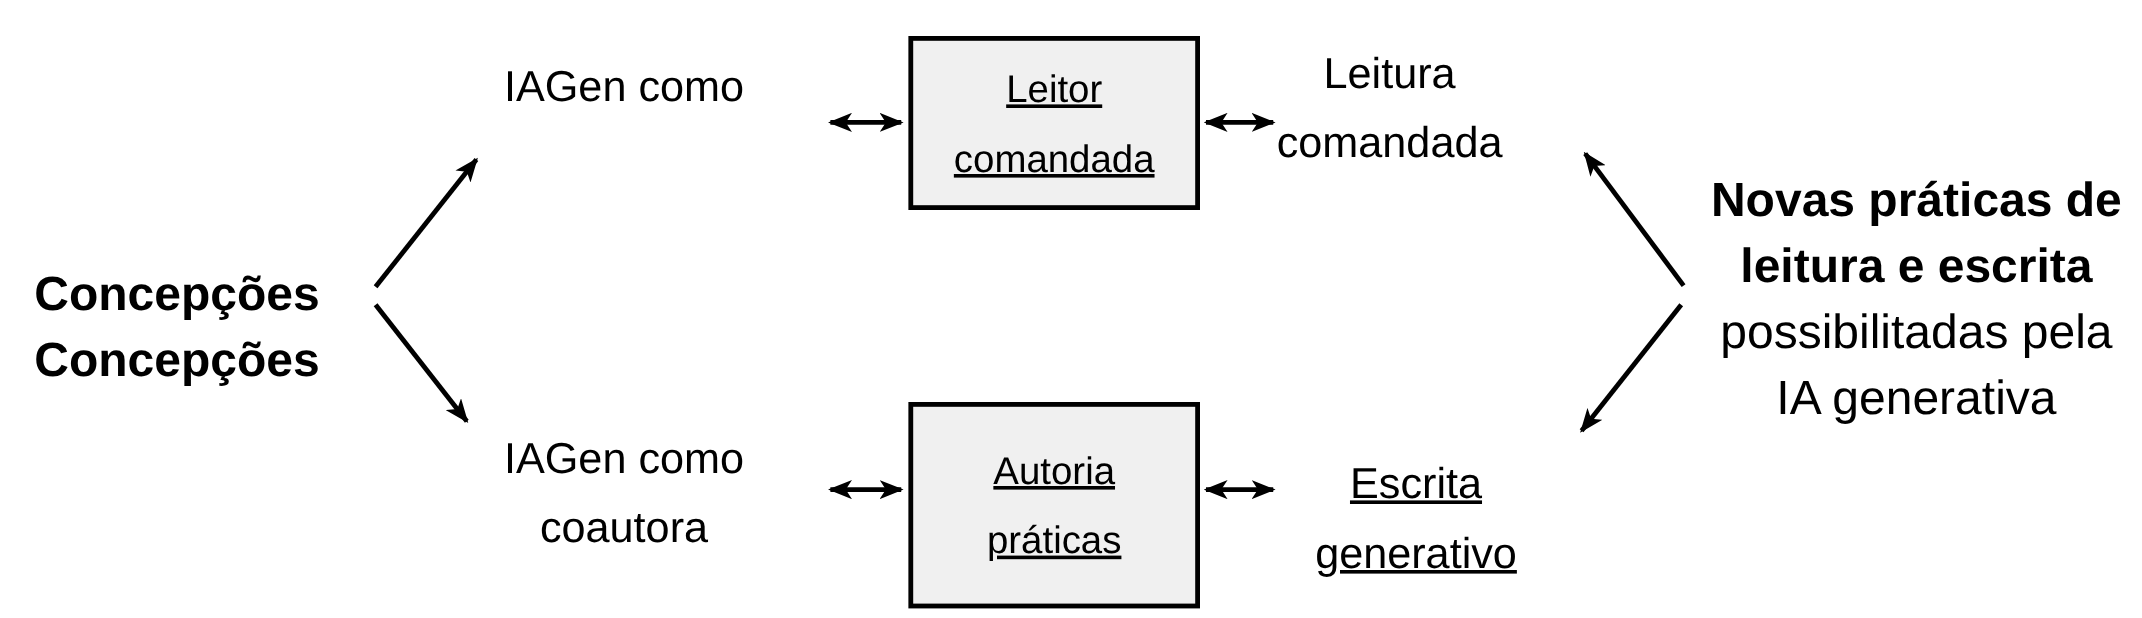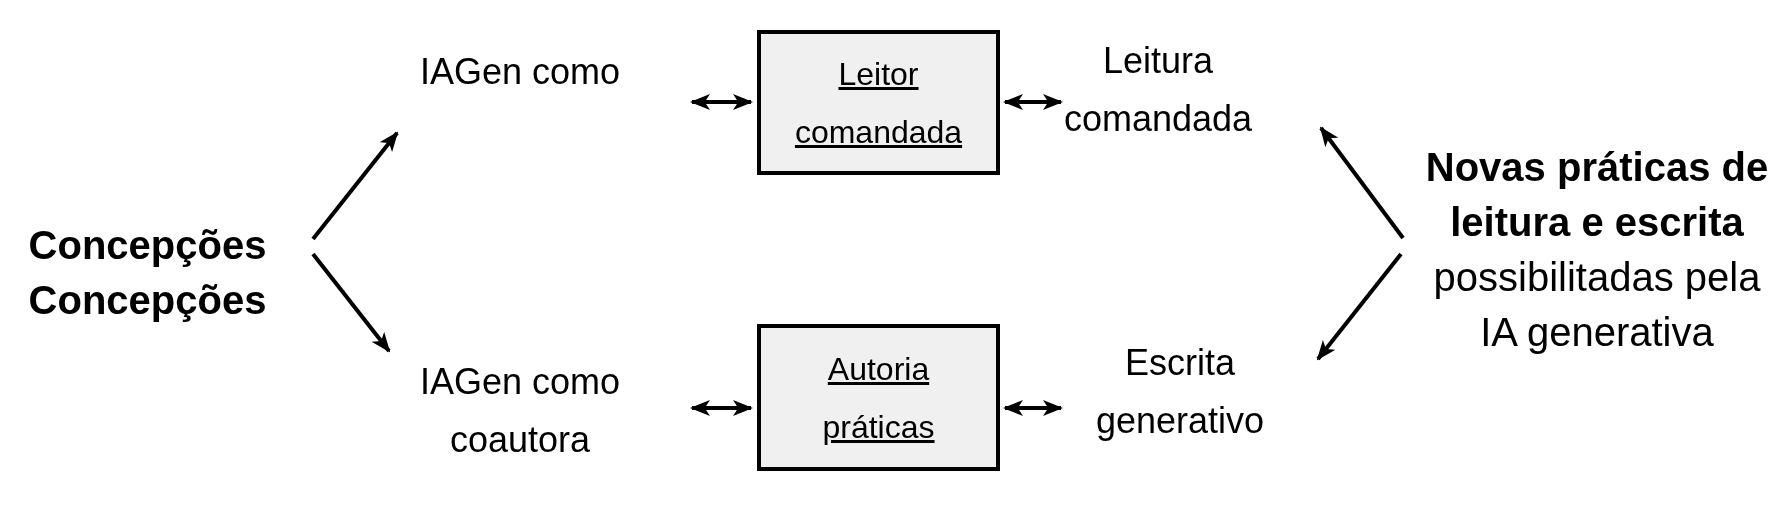--- a/index.html
+++ b/index.html
@@ -53,21 +53,21 @@
     flex-direction: column;
     align-items: center;
     justify-content: center;
     text-align: center;
     font-size: 32px;
     line-height: 58px;
     white-space: nowrap;
     text-decoration: underline;
   }
   .box-top { top: 30px; height: 145px; }
-  .box-bottom { top: 324px; height: 147px; text-align: center; }
+  .box-bottom { top: 335px; height: 172px; text-align: center; }
 </style>
 </head>
 <body>
 
 <div class="canvas">
 
   <svg class="arrow-layer" viewBox="0 0 1785 515" xmlns="http://www.w3.org/2000/svg">
     <defs>
       <marker id="ah" viewBox="0 0 10 8" refX="9" refY="4" markerWidth="5" markerHeight="4" orient="auto-start-reverse">
         <path d="M0,0 L10,4 L0,8 L2.6,4 z" fill="#000000"></path>
@@ -109,21 +109,21 @@
   <div class="label" style="left:370px; top:353px;">
     <div>IAGen como</div>
     <div>coautora</div>
   </div>
 
   <div class="node-box box-bottom">
     <div>Autoria</div>
     <div>práticas</div>
   </div>
 
-  <div class="label" style="left:1030px; top:334px;">
+  <div class="label" style="left:1030px; top:374px;text-decoration:underline;">
     <div>Escrita</div>
     <div>generativo</div>
   </div>
 
   <div class="hub" style="left:1407px; top:140px; width:380px;">
     <div class="bold">Novas práticas de</div>
     <div class="bold">leitura e escrita</div>
     <div>possibilitadas pela</div>
     <div>IA generativa</div>
   </div>

